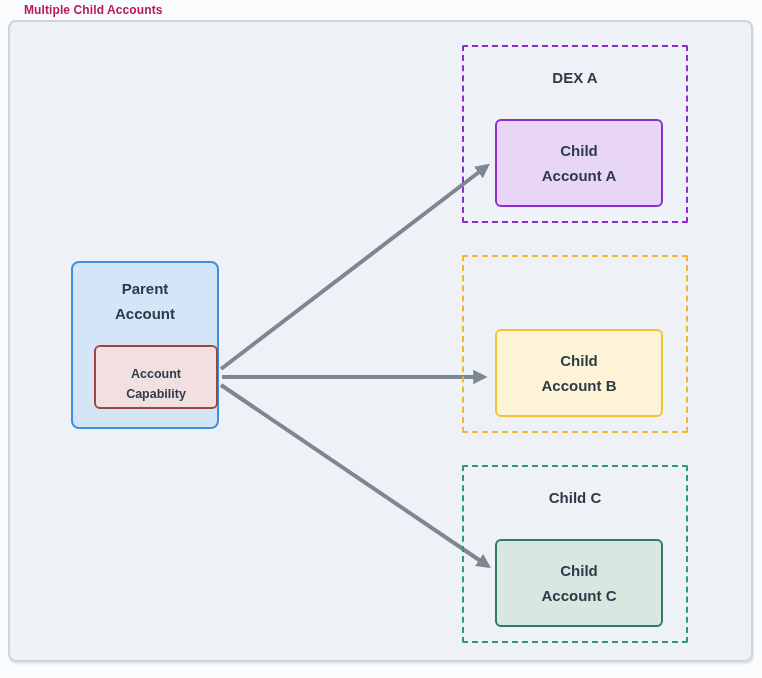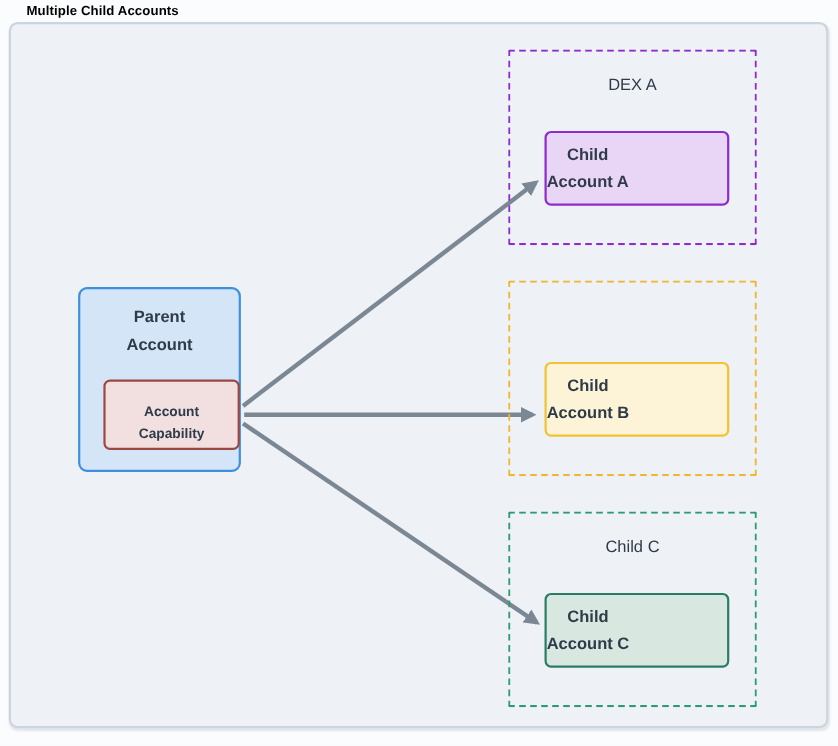--- a/index.html
+++ b/index.html
@@ -71,38 +71,38 @@
   }
   .group-a { top: 23px; }
   .group-b { top: 233px; }
   .group-c { top: 443px; }
   .group-label {
     position: absolute;
     left: 0; top: 22px;
     width: 100%;
     text-align: center;
     font-size: 15px;
-    font-weight: 400;
+    font-weight: 700;
   }
   .child-box {
     position: absolute;
     left: 31px; top: 72px;
-    width: 168px; height: 68px;
+    width: 168px; height: 88px;
     border: 2px solid transparent;
     border-radius: 6px;
     display: flex;
     align-items: center;
-    justify-content: flex-start;
+    justify-content: center;
     text-align: center;
   }
 </style>
 </head>
 <body style="background-color: rgb(251, 252, 253);">
 
-<div class="diagram-title" style="color: #000000; padding-left: 14px;">Multiple Child Accounts</div>
+<div class="diagram-title" style="color: #be185d; padding-left: 14px;">Multiple Child Accounts</div>
 
 <div class="canvas" style="background-color: rgb(238, 241, 245); border-color: rgb(204, 213, 222);">
 
   <svg class="arrows-svg" viewBox="0 0 745 642">
     <defs>
       <marker id="arrowhead" viewBox="0 0 10 10" refX="7.5" refY="5" markerWidth="3.6" markerHeight="3.6" markerUnits="strokeWidth" orient="auto-start-reverse">
         <path d="M0,0 L10,5 L0,10 Z" style="fill: rgb(123, 136, 148);"></path>
       </marker>
     </defs>
     <line x1="211" y1="347" x2="477" y2="144" stroke-width="4" marker-end="url(#arrowhead)" style="stroke: rgb(123, 136, 148);"></line>

